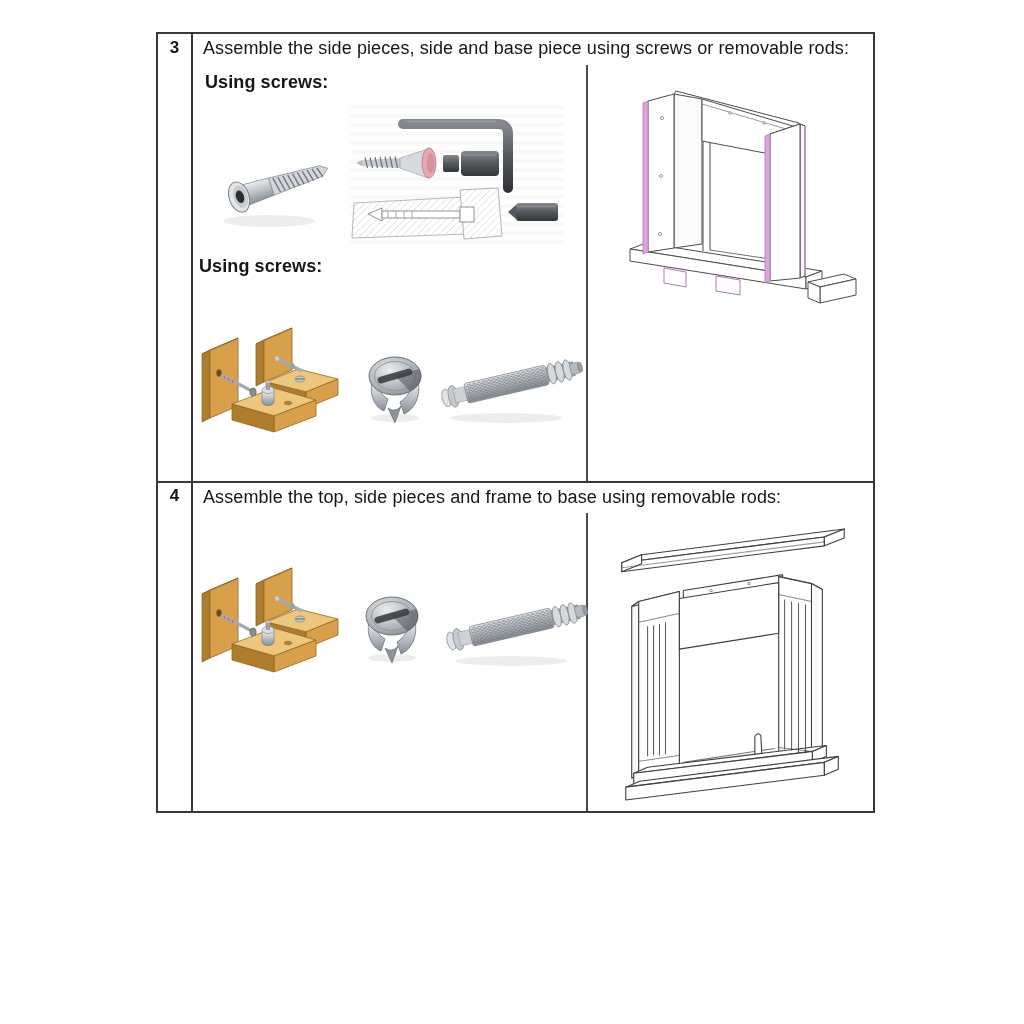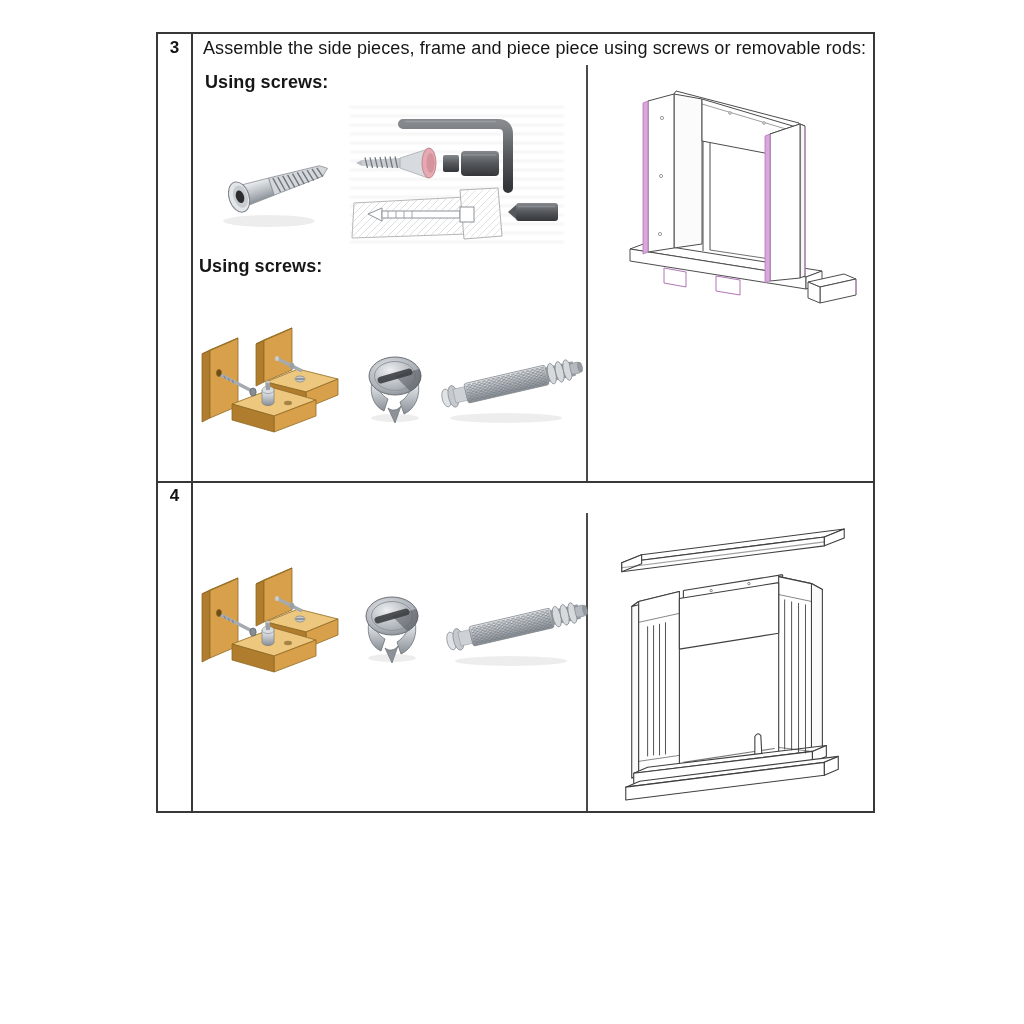--- a/index.html
+++ b/index.html
@@ -66,21 +66,21 @@
     </defs>
   </svg>
 
   <div class="table">
     <div class="line v-numcol"></div>
     <div class="line h-rowdiv"></div>
     <div class="line v-div3"></div>
     <div class="line v-div4"></div>
 
     <div class="stepnum num3">3</div>
-    <div class="instr instr3">Assemble the side pieces, frame and piece piece using screws or removable rods:</div>
+    <div class="instr instr3">Assemble the side pieces, side and base piece using screws or removable rods:</div>
     <div class="sublabel lab1">Using screws:</div>
     <div class="sublabel lab2">Using screws:</div>
 
     <div class="ghost"></div>
 
     <div class="ill screw3">
       <svg viewBox="0 0 140 100">
         <ellipse cx="66" cy="88" rx="46" ry="6" fill="#000" opacity=".07"></ellipse>
         <g transform="rotate(-18 70 52)">
           <polygon points="36,42 68,44 68,62 36,64" fill="url(#gM)" stroke="#868b91" stroke-width=".7"></polygon>
@@ -220,20 +220,21 @@
           <circle cx="52" cy="36" r="1.6"></circle>
             <circle cx="51" cy="94" r="1.6"></circle>
             <circle cx="50" cy="152" r="1.6"></circle>
           <circle cx="120" cy="31" r="1.3"></circle>
             <circle cx="154" cy="41" r="1.3"></circle>
         </g>
       </svg>
     </div>
 
     <div class="stepnum num4">4</div>
+    <div class="instr instr4">Assemble the top, side pieces and frame to base using removable rods:</div>
 
     <div class="ill camjoint4">
       <svg viewBox="0 0 160 120">
         <g stroke="#8f6a22" stroke-width=".8" stroke-linejoin="round">
           <polygon points="6,34 14,30 14,98 6,102" fill="#b07c2e"></polygon>
           <polygon points="14,30 42,18 42,86 14,98" fill="#d9a04b"></polygon>
           <polygon points="6,34 14,30 42,18 34,22" fill="#eec77f"></polygon>
           <ellipse cx="23" cy="53" rx="2.6" ry="3.6" fill="#6b4d15"></ellipse>
           <polygon points="60,24 68,20 68,62 60,66" fill="#b07c2e"></polygon>
           <polygon points="68,20 96,8 96,50 68,62" fill="#d9a04b"></polygon>

